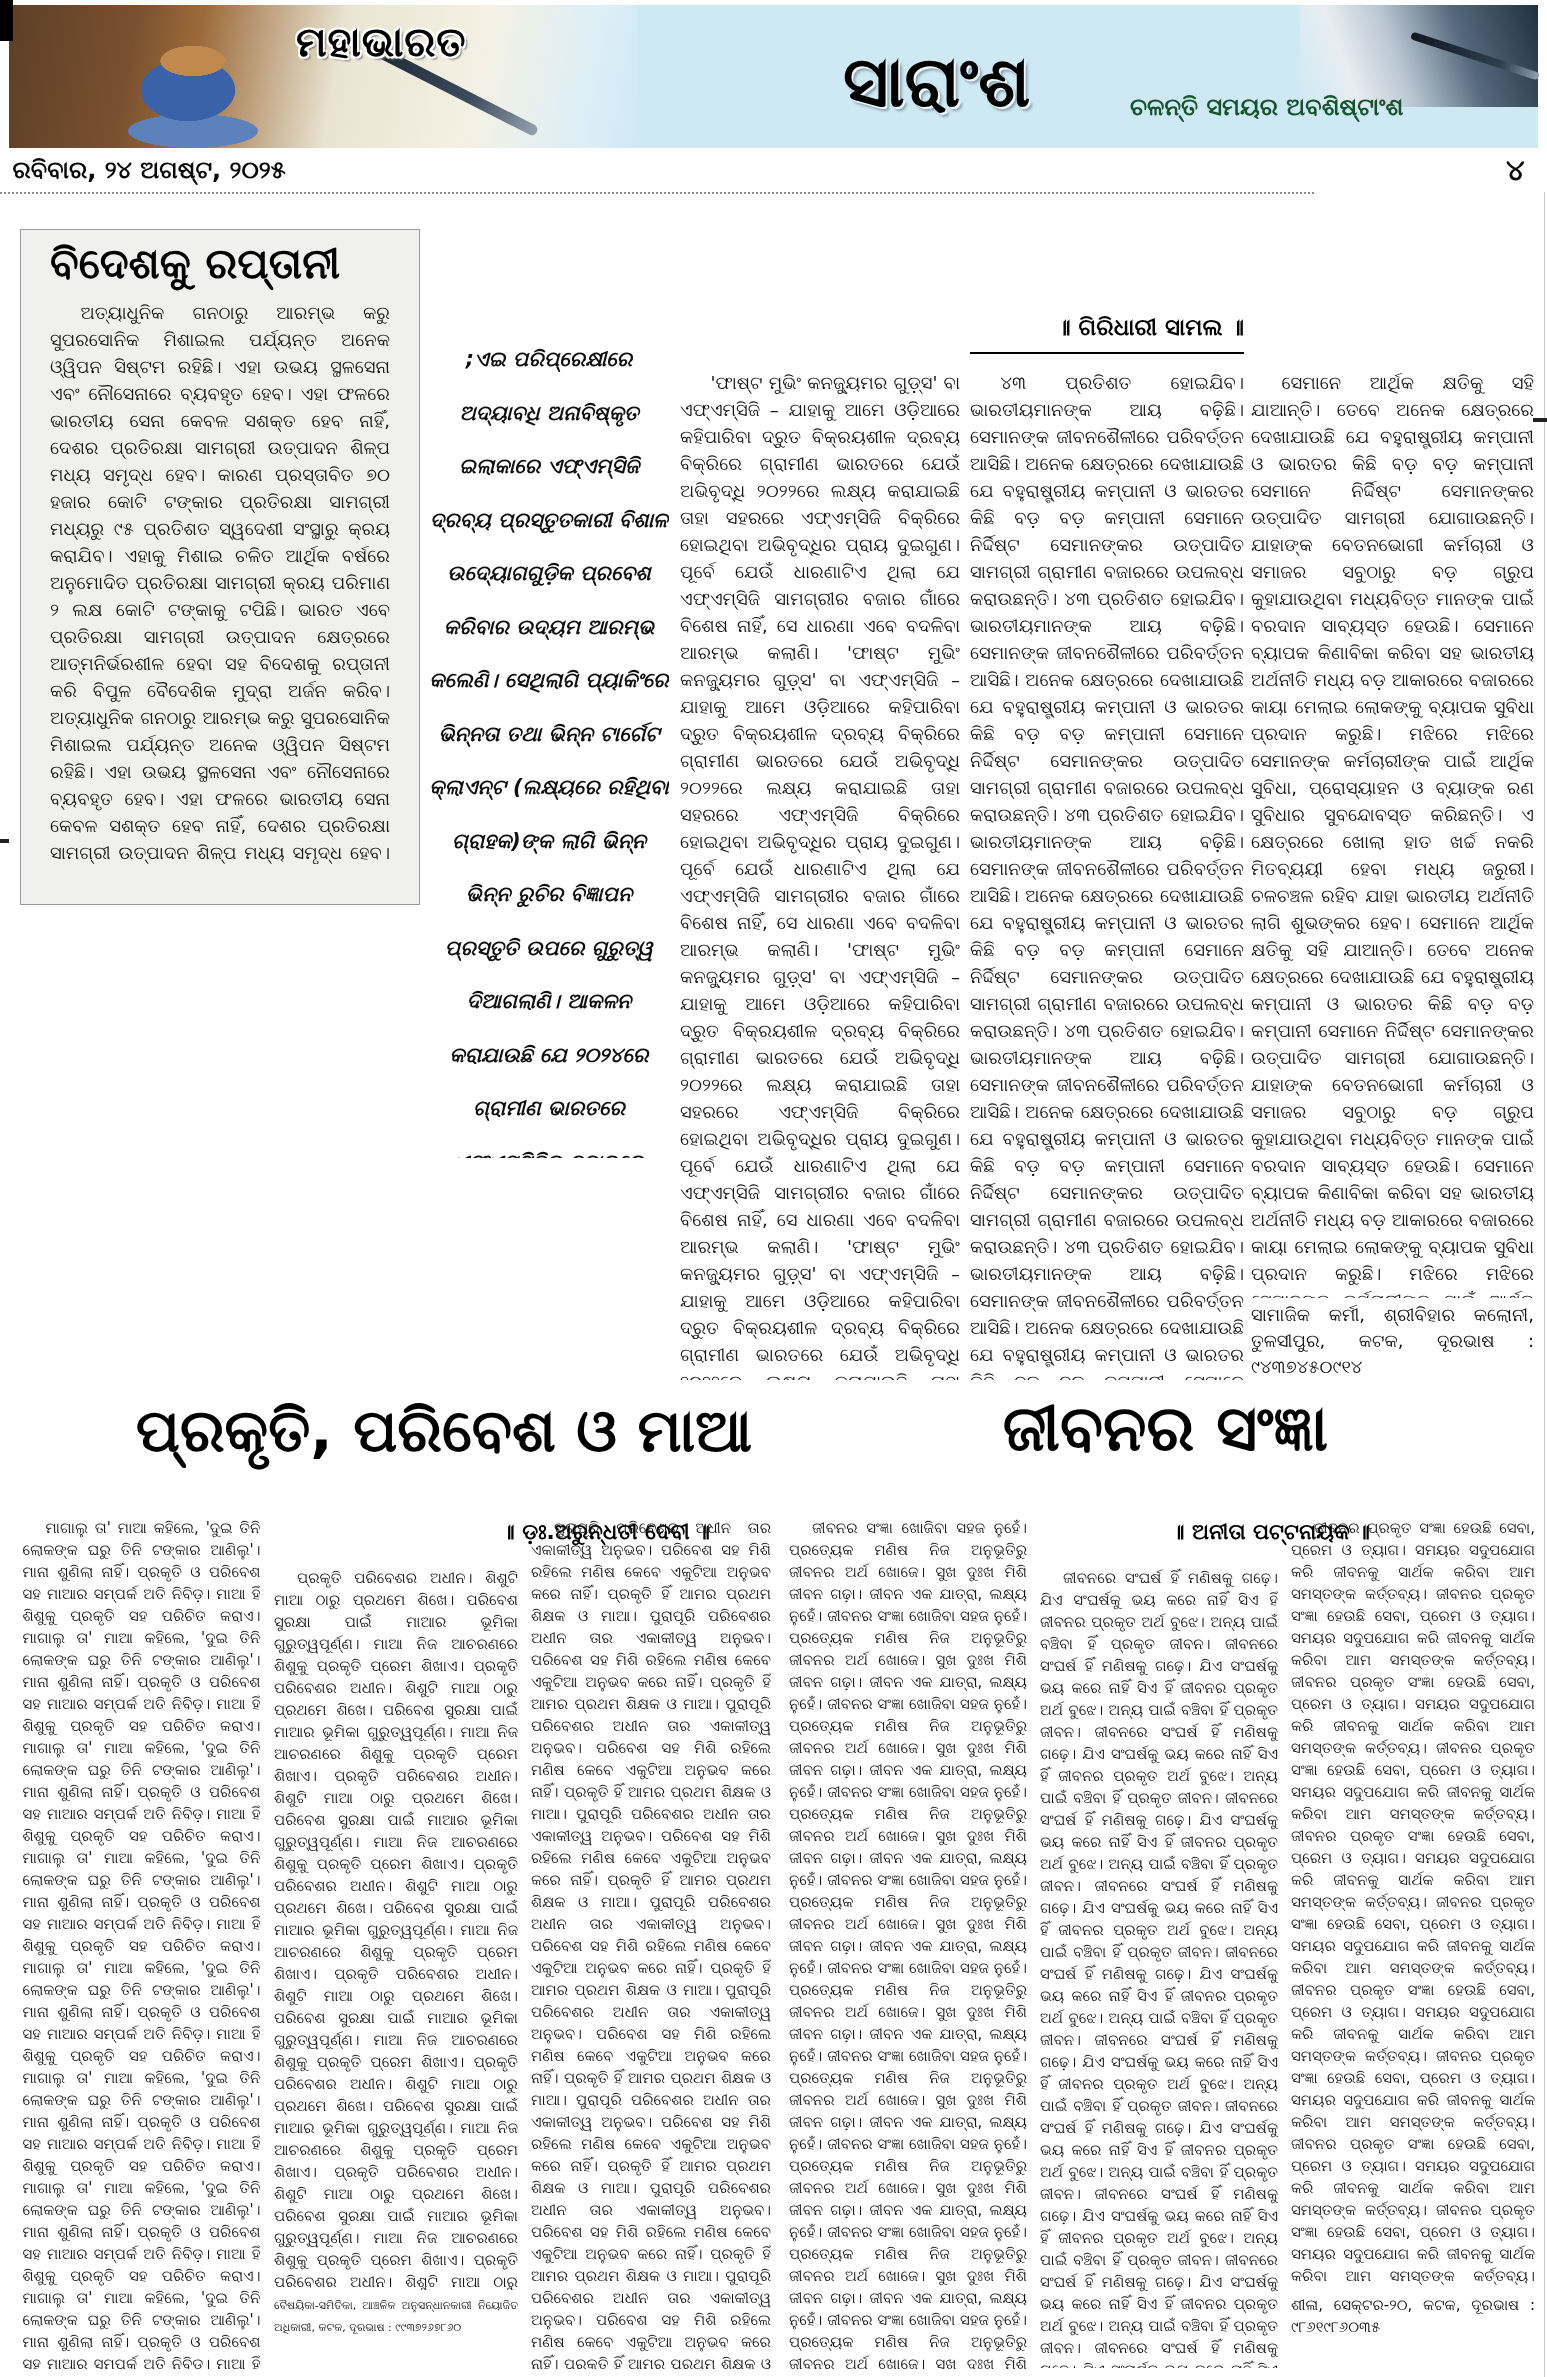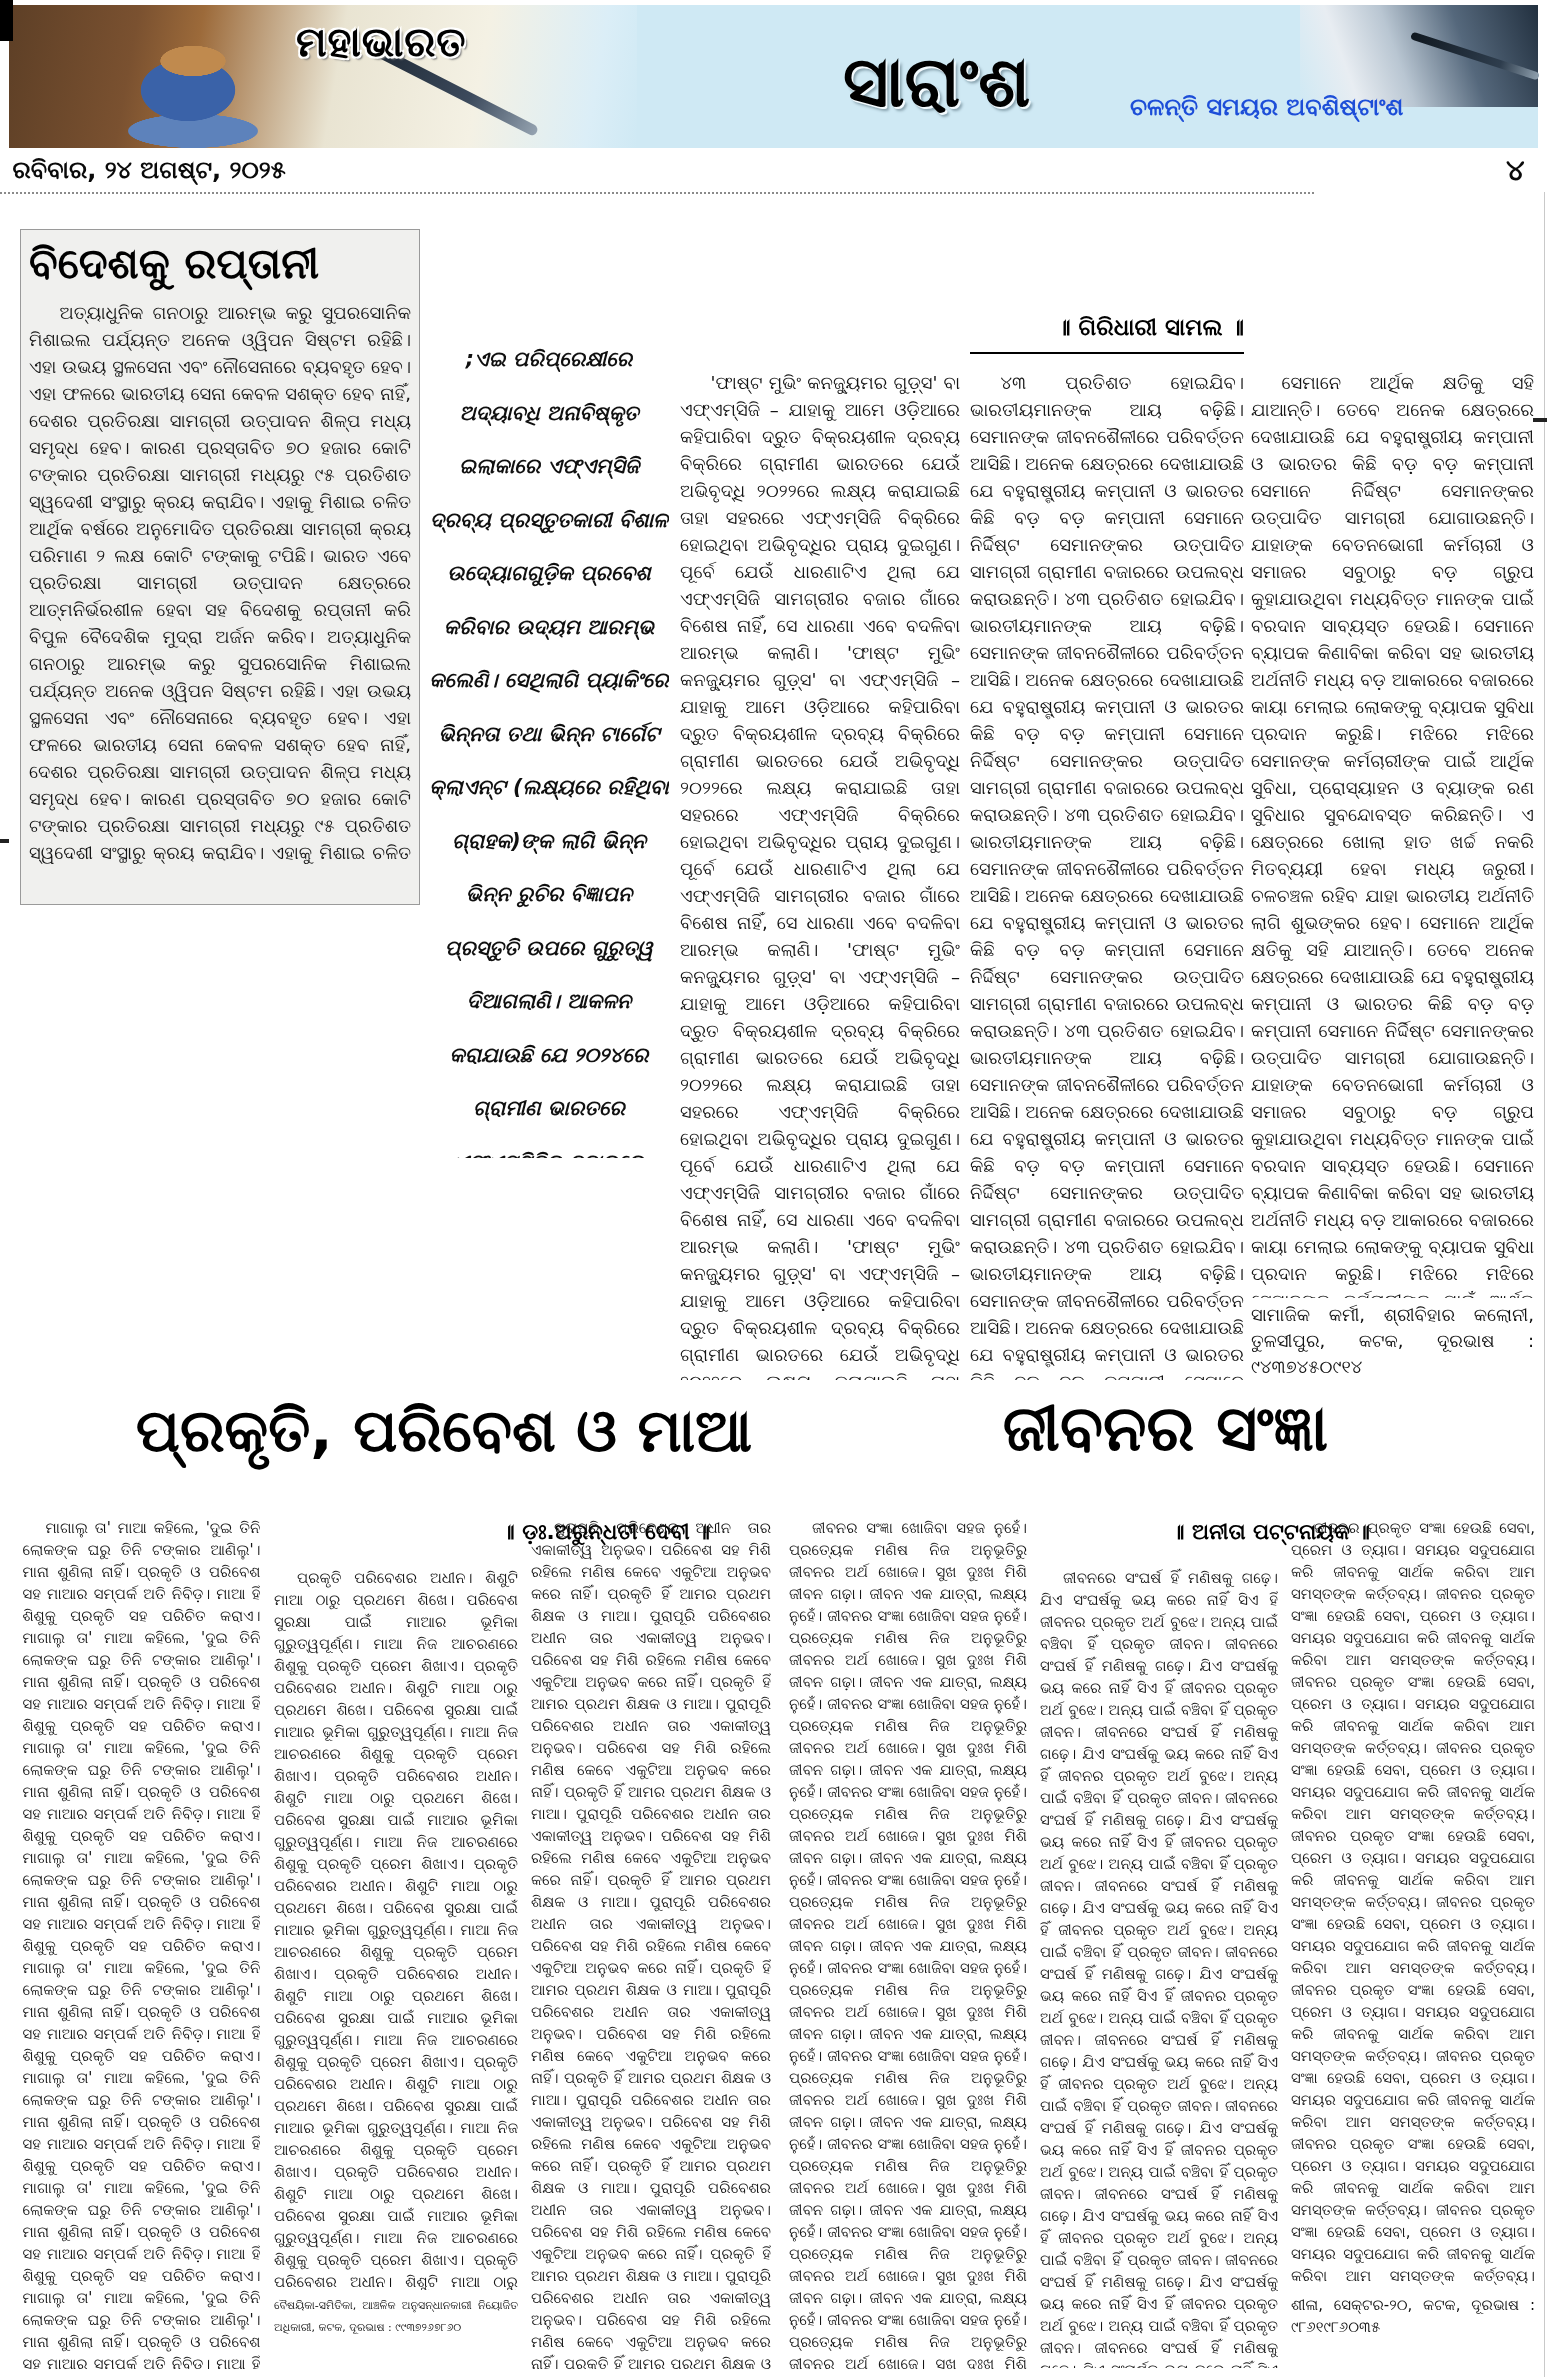--- a/index.html
+++ b/index.html
@@ -19,31 +19,31 @@
     transform:rotate(27deg);border-radius:5.4px;}
   #photo-right{left:1291px;top:0;width:238px;height:102px;
     background:
       linear-gradient(250deg,#22303f 0%,#55687c 32%,#b9c6d2 58%,#e8edf2 78%,#cfe9f4 100%);}
   #pen-right{left:1399px;top:47px;width:134px;height:8px;background:linear-gradient(90deg,#101820,#2e3d4d 70%,#8fa0ae);
     transform:rotate(18deg);border-radius:4.5px;}
   #logo-title{left:287px;top:12.6px;width:377px;font-size:41px;font-weight:800;color:#000;letter-spacing:0.9px;
     text-shadow:1.8px 1.8px 0 #fff,-1.8px -1.8px 0 #fff,1.8px -1.8px 0 #fff,-1.8px 1.8px 0 #fff,2.7px 2.7px 1.8px #777;}
   #paper-title{left:834px;top:36px;width:296px;font-size:70px;font-weight:800;color:#000;
     text-shadow:1.8px 1.8px 0 #f4fbff,3.6px 3.6px 2.7px #8aa4b0;}
-  #tagline{left:1121px;top:88px;width:377px;font-size:24px;font-weight:700;color:#1d4ed8;}
+  #tagline{left:1121px;top:88px;width:377px;font-size:24px;font-weight:700;color:#14532d;}
   
   #dateline{left:0;top:151px;width:1314px;height:41px;border-bottom:2.7px dotted #8a8a8a;}
   #date-text{left:12.6px;top:5.4px;font-size:24px;font-weight:600;color:#0a0a0a;}
   #page-number{left:1506px;top:1.8px;font-size:29px;font-weight:700;color:#0a0a0a;}
   
   .body-text{ text-align:justify; overflow:hidden; color:#141414; }
   .headline{ font-weight:700; color:#000; line-height:1.08; }
   .byline{ font-weight:700; text-align:right; color:#000; }
   
-  #export-box{left:20px;top:229px;width:400px;height:676px;background:#f0f0ee;border:0.9px solid #9a9a9a;box-sizing:border-box;padding:9px 8px;}
+  #export-box{left:20px;top:229px;width:400px;height:676px;background:#f0f0ee;border:0.9px solid #9a9a9a;box-sizing:border-box;padding:9px 29px;}
   #export-headline{font-size:42px;margin:1.8px 0 12.6px 0;}
   #export-body{height:565px;font-size:18px;line-height:27px;text-indent:30.5px;}
   
   #main-headline{left:674px;top:213px;width:866px;font-size:68px;white-space:nowrap;}
   #main-byline{left:970px;top:314px;width:274px;font-size:23px;padding-bottom:10.8px;border-bottom:2.7px solid #000;}
   #pullquote{left:429px;top:333px;width:240px;height:825px;font-size:20.6px;font-style:italic;font-weight:600;
     text-align:center;line-height:2.6;overflow:hidden;color:#101010;}
   .main-col{top:369px;height:1011px;font-size:18px;line-height:27px;text-indent:30.5px;}
   #main-col1{left:680px;width:280px;}
   #main-col2{left:970px;width:274px;}

